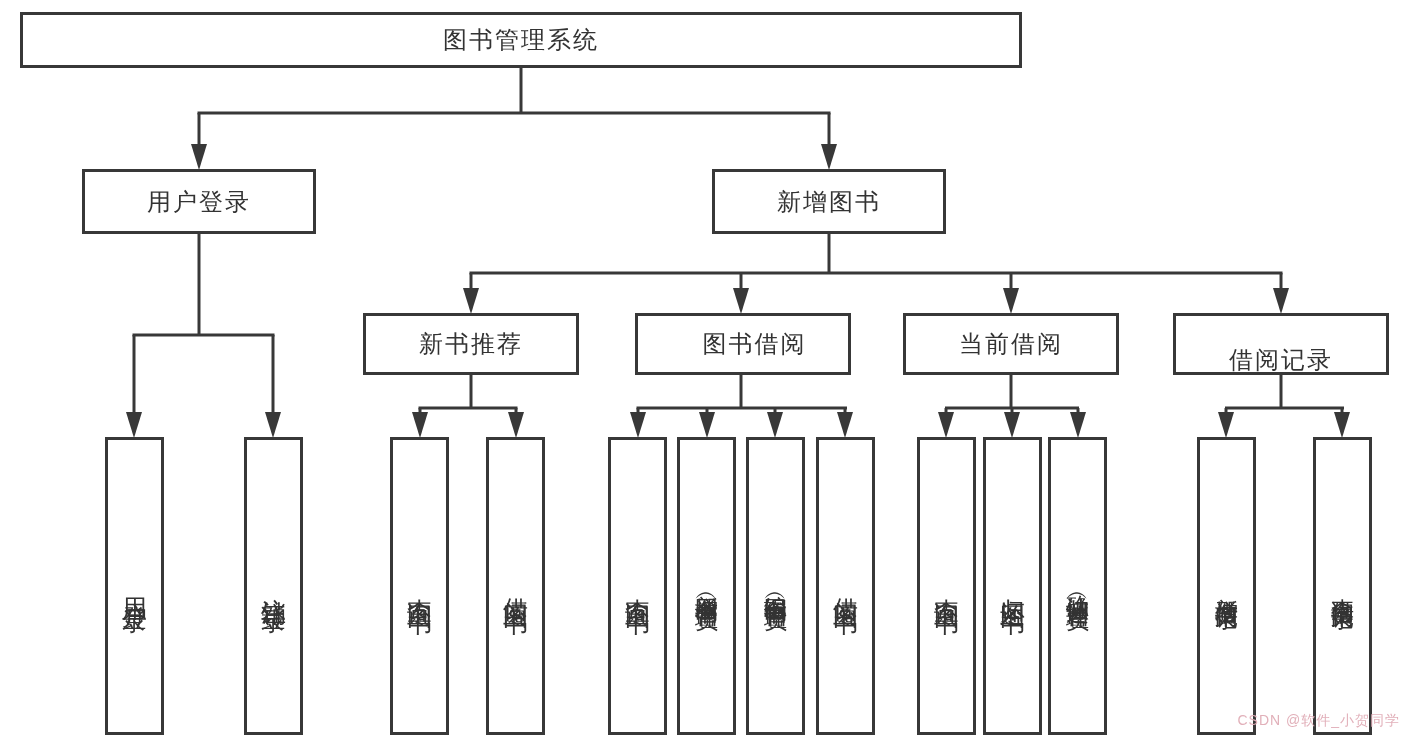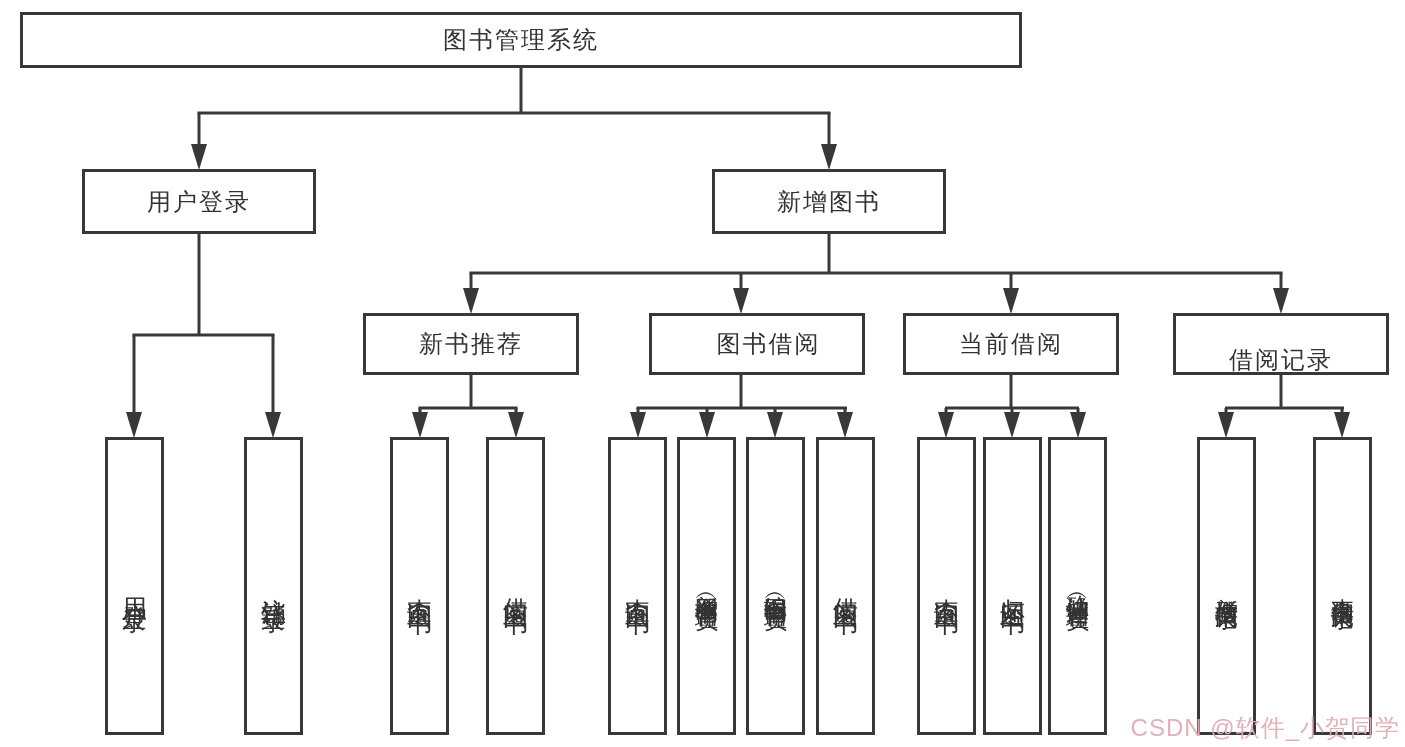--- a/index.html
+++ b/index.html
@@ -37,21 +37,21 @@
     letter-spacing: 2px;
     line-height: 1;
     white-space: nowrap;
   }
   .node-root   { left: 20px;  top: 12px;  width: 1002px; height: 56px; }
   .node-l2     { top: 169px;  height: 65px; width: 234px; }
   .node-login  { left: 82px; }
   .node-mgmt   { left: 712px; }
   .node-l3     { top: 313px;  height: 62px; width: 216px; }
   .node-rec    { left: 363px; }
-  .node-borrow { left: 649px; padding-left: 23px; }
+  .node-borrow { left: 635px; padding-left: 23px; }
   .node-cur    { left: 903px; text-align: center; }
   .node-hist   { left: 1173px; align-items: flex-end; }
 
   .leaf {
     top: 437px;
     height: 298px;
     width: 59px;
   }
   .leaf .label {
     writing-mode: vertical-rl;
@@ -76,21 +76,21 @@
   .ld1 { left: 917px; }
   .ld2 { left: 983px; }
   .ld3 { left: 1048px; }
   .le1 { left: 1197px; }
   .le2 { left: 1313px; }
 
   .watermark {
     position: absolute;
     right: 5px;
     top: 712px;
-    font-size: 24px;
+    font-size: 14px;
     letter-spacing: 1px;
     color: #e0acb6;
     opacity: 0.95;
     z-index: 5;
     white-space: nowrap;
   }
 </style>
 </head>
 <body>
 

